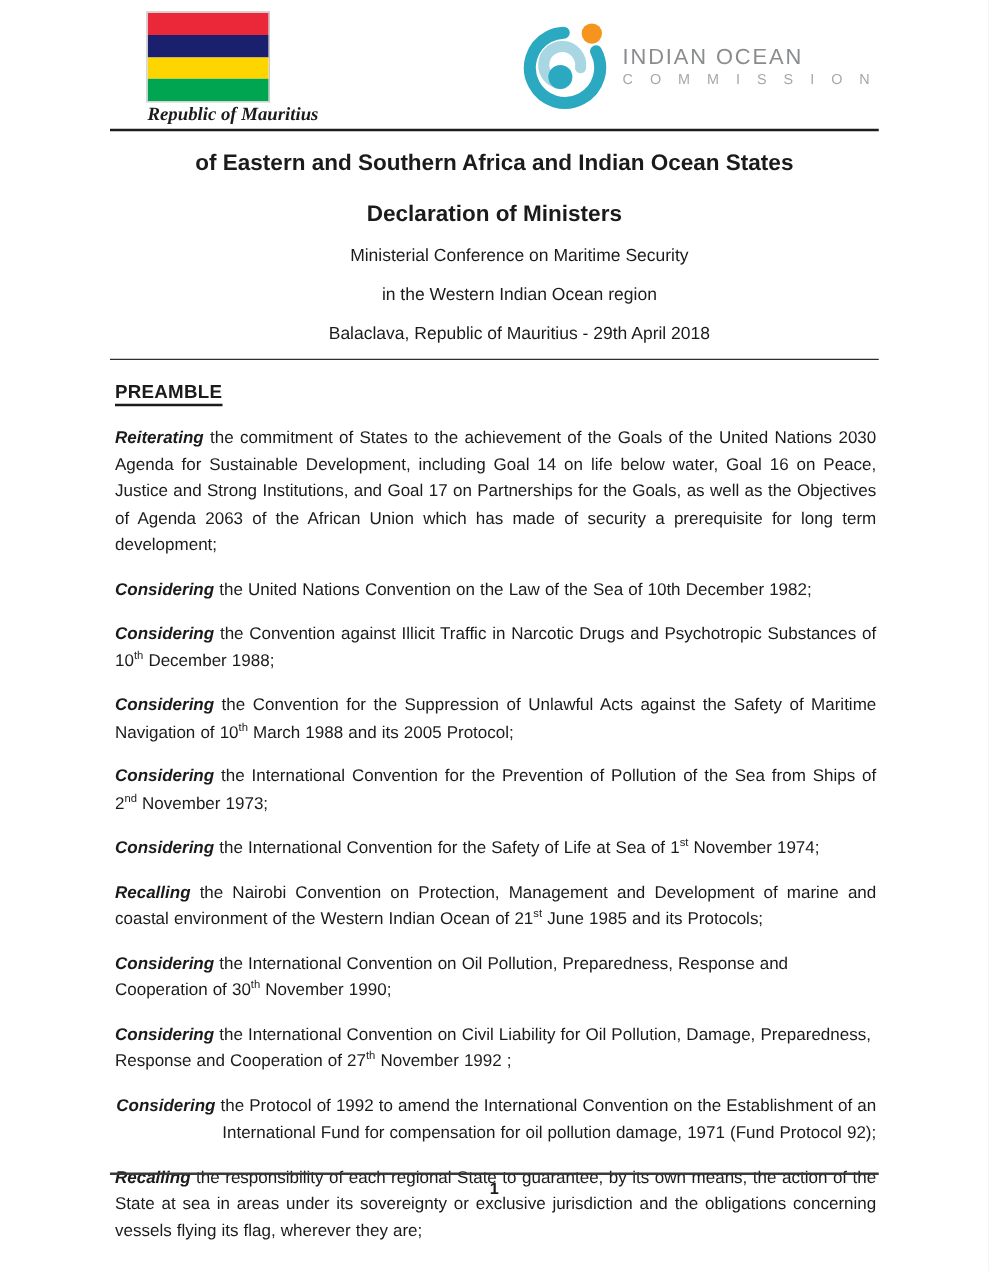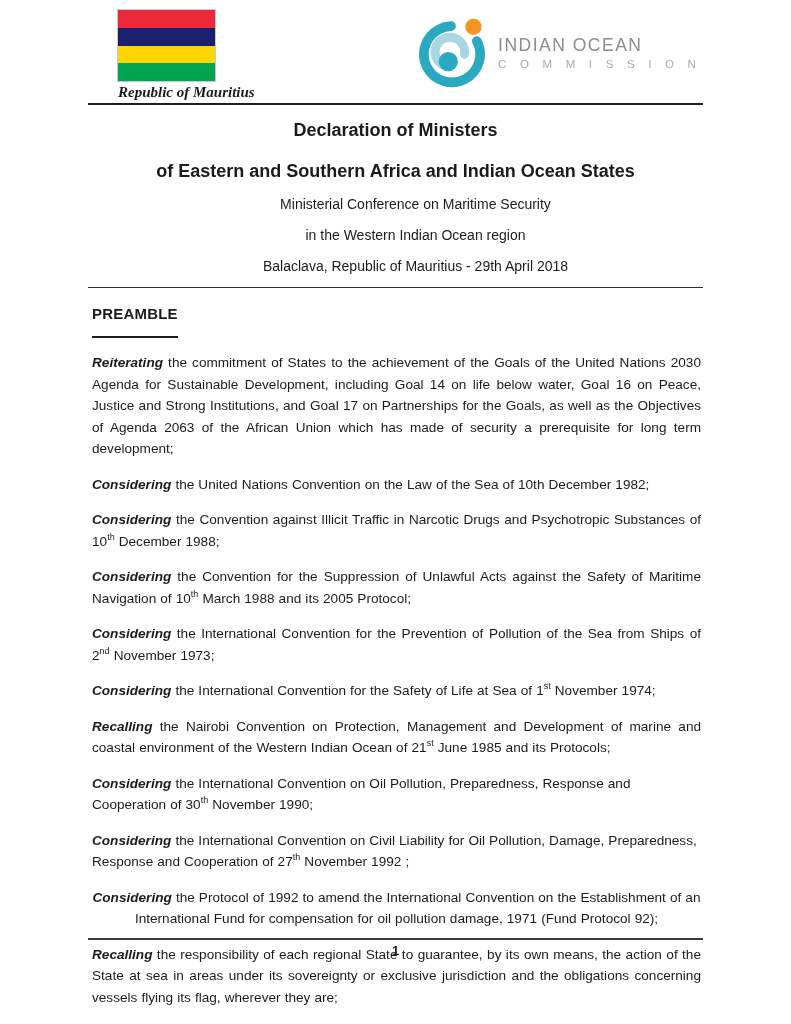--- a/index.html
+++ b/index.html
@@ -36,21 +36,21 @@
   .titles{text-align:center;margin-top:16px;}
   .title-main{font-size:18px;font-weight:bold;margin:0;line-height:1;}
   .title-main + .title-main{margin-top:23px;}
   .subtitle{font-size:14px;margin:17px 0 0 0;line-height:1;padding-left:40px;}
   .title-rule{border-top-width:1.5px;border-top-color:#2e2e2e;margin-top:14px;}
   
   .body{padding:0 90px 0 92px;}
   .section-heading{
     display:inline-block;
     font-size:15px;font-weight:bold;margin:17px 0 0 0;
-    border-bottom:2px solid #1b1b1b;padding-bottom:14px;
+    border-bottom:2px solid #1b1b1b;padding-bottom:1px;
     letter-spacing:.2px;
   }
   .para{
     font-size:13.6px;line-height:21.5px;
     margin:14px 0 0 0;
     word-spacing:.3px;
   }
   .para .lead{font-weight:bold;margin-top:16px;}
   .para sup{font-size:9px;line-height:0;vertical-align:super;}
   
@@ -84,42 +84,42 @@
       <div class="ioc-text">
         <div class="ioc-line1">INDIAN OCEAN</div>
         <div class="ioc-line2">C O M M I S S I O N</div>
       </div>
     </div>
   </header>
 
   <div class="rule header-rule"></div>
 
   <section class="titles">
+    <h1 class="title-main">of Eastern and Southern Africa and Indian Ocean States</h1>
     <h1 class="title-main">Declaration of Ministers</h1>
-    <h1 class="title-main">of Eastern and Southern Africa and Indian Ocean States</h1>
     <p class="subtitle">Ministerial Conference on Maritime Security</p>
     <p class="subtitle">in the Western Indian Ocean region</p>
     <p class="subtitle">Balaclava, Republic of Mauritius - 29th April 2018</p>
   </section>
 
   <div class="rule title-rule"></div>
 
   <main class="body">
     <h2 class="section-heading">PREAMBLE</h2>
     <div>
         <p class="para" style="text-align: justify;"><strong class="lead"><em>Reiterating</em></strong> the commitment of States to the achievement of the Goals of the United Nations 2030 Agenda for Sustainable Development, including Goal 14 on life below water, Goal 16 on Peace, Justice and Strong Institutions, and Goal 17 on Partnerships for the Goals, as well as the Objectives of Agenda 2063 of the African Union which has made of security a prerequisite for long term development;</p>
         <p class="para" style="text-align: left;"><strong class="lead"><em>Considering</em></strong> the United Nations Convention on the Law of the Sea of 10th December 1982;</p>
         <p class="para" style="text-align: justify;"><strong class="lead"><em>Considering</em></strong> the Convention against Illicit Traffic in Narcotic Drugs and Psychotropic Substances of 10<sup>th</sup> December 1988;</p>
         <p class="para" style="text-align: justify;"><strong class="lead"><em>Considering</em></strong> the Convention for the Suppression of Unlawful Acts against the Safety of Maritime Navigation of 10<sup>th</sup> March 1988 and its 2005 Protocol;</p>
         <p class="para" style="text-align: justify;"><strong class="lead"><em>Considering</em></strong> the International Convention for the Prevention of Pollution of the Sea from Ships of 2<sup>nd</sup> November 1973;</p>
         <p class="para" style="text-align: left;"><strong class="lead"><em>Considering</em></strong> the International Convention for the Safety of Life at Sea of 1<sup>st</sup> November 1974;</p>
         <p class="para" style="text-align: justify;"><strong class="lead"><em>Recalling</em></strong> the Nairobi Convention on Protection, Management and Development of marine and coastal environment of the Western Indian Ocean of 21<sup>st</sup> June 1985 and its Protocols;</p>
         <p class="para" style="text-align: left;"><strong class="lead"><em>Considering</em></strong> the International Convention on Oil Pollution, Preparedness, Response and Cooperation of 30<sup>th</sup> November 1990;</p>
         <p class="para" style="text-align: left;"><strong class="lead"><em>Considering</em></strong> the International Convention on Civil Liability for Oil Pollution, Damage, Preparedness, Response and Cooperation of 27<sup>th</sup> November 1992 ;</p>
-        <p class="para" style="text-align: center;"><strong class="lead"><em>Considering</em></strong> the Protocol of 1992 to amend the International Convention on the Establishment of an International Fund for compensation for oil pollution damage, 1971 (Fund Protocol 92);</p>
+        <p class="para" style="text-align: right;"><strong class="lead"><em>Considering</em></strong> the Protocol of 1992 to amend the International Convention on the Establishment of an International Fund for compensation for oil pollution damage, 1971 (Fund Protocol 92);</p>
         <p class="para" style="text-align: justify;"><strong class="lead"><em>Recalling</em></strong> the responsibility of each regional State to guarantee, by its own means, the action of the State at sea in areas under its sovereignty or exclusive jurisdiction and the obligations concerning vessels flying its flag, wherever they are;</p>
       </div>
   </main>
 
   <footer class="footer">
     <div class="rule"></div>
     <div class="page-number">1</div>
   </footer>
 
 </div>

